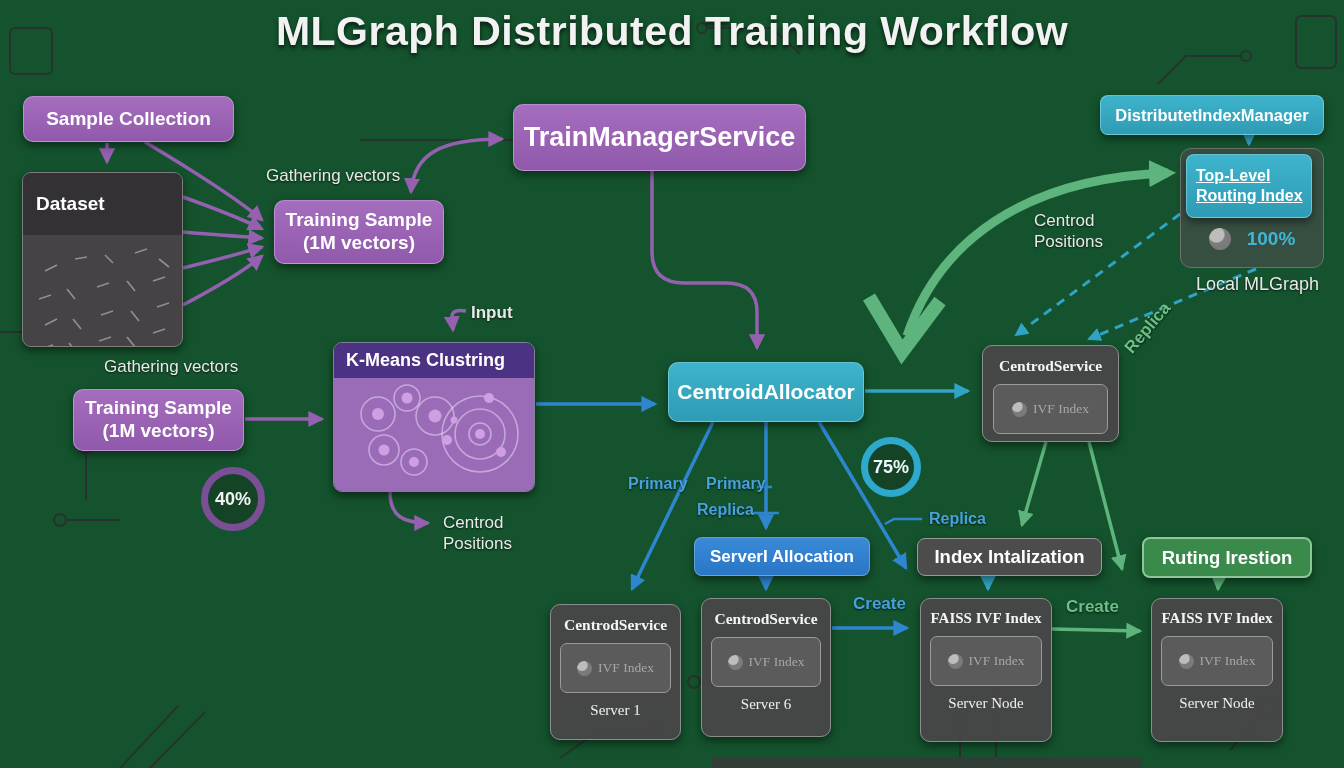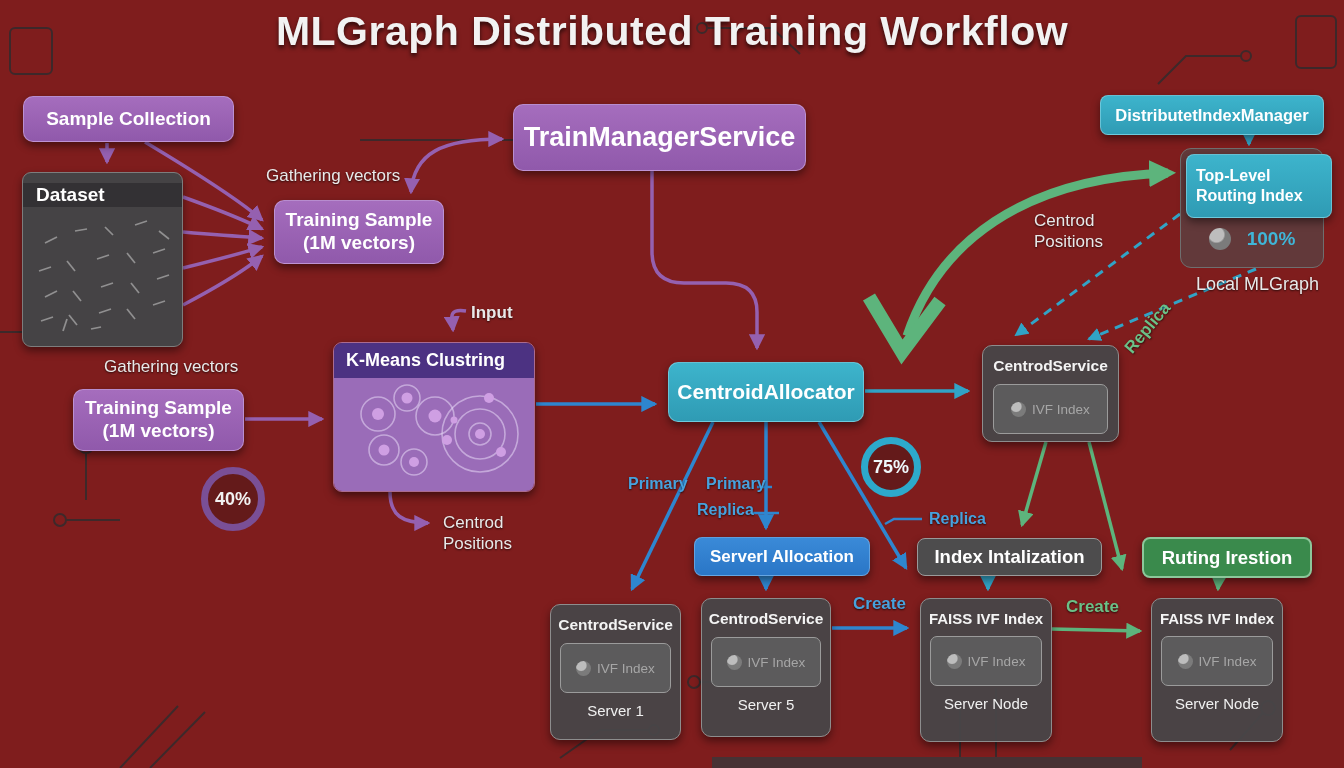--- a/index.html
+++ b/index.html
@@ -1,18 +1,18 @@
 <!DOCTYPE html>
 <html><head>
 <meta charset="utf-8">
 <style>
   html,body{margin:0;padding:0;background:#111011;}
   .stage{
     position:relative;width:1344px;height:768px;overflow:hidden;
-    background:#7f1d1d;
+    background:#14532d;
     font-family:"Liberation Sans",sans-serif;
     -webkit-font-smoothing:antialiased;
   }
   .title{
     position:absolute;left:0;top:8px;width:100%;text-align:center;
     font-size:41px;font-weight:bold;color:#f2f2f2;
     text-shadow:0 3px 4px rgba(0,0,0,.65);letter-spacing:.5px;
   }
   .wires{position:absolute;left:0;top:0;width:1344px;height:768px;}
   .lbl{position:absolute;color:#e9e9e9;font-size:17px;line-height:1.22;white-space:nowrap;
@@ -28,50 +28,50 @@
   .purple{background:linear-gradient(180deg,#a56dbd,#9059ab);border:1px solid rgba(205,168,224,.65);}
   .tealbox{background:linear-gradient(180deg,#3db4cc,#2f9bb4);border:1px solid rgba(150,220,235,.55);}
   .bluebox{background:linear-gradient(180deg,#3a8ad8,#2a76c6);border:1px solid rgba(130,185,235,.6);}
   .greenbox{background:#3a8a4c;border:2px solid #8cc79a;}
   .graybox{background:#4d4c4d;border:1px solid #9a9a9a;}
   .dataset{
     position:absolute;left:22px;top:172px;width:159px;height:173px;
     background:#454345;border:1px solid #7d7d7d;border-radius:9px;overflow:hidden;
     box-shadow:0 4px 8px rgba(0,0,0,.45);
   }
-  .dataset-header{background:#333134;color:#fff;font-weight:bold;font-size:19px;padding:1px 13px;margin-top:10px;}
+  .dataset-header{background:#333134;color:#fff;font-weight:bold;font-size:19px;padding:20px 13px;}
   .kmeans{
     position:absolute;left:333px;top:342px;width:200px;height:148px;border-radius:9px;overflow:hidden;
     border:1px solid rgba(200,160,220,.6);box-shadow:0 4px 8px rgba(0,0,0,.5);
   }
   .km-header{background:#4c3282;color:#fff;font-weight:bold;font-size:18px;padding:7px 12px;}
   .km-body{background:#9a6cb8;height:100%;}
   .svc{
     position:absolute;background:rgba(72,70,72,.95);border:1px solid #8d8d8d;border-radius:10px;
-    display:flex;flex-direction:column;align-items:center;box-shadow:0 4px 8px rgba(0,0,0,.45);
+    display:flex;flex-direction:column;align-items:center;box-shadow:0 4px 8px rgba(0,0,0,.45);font-family:Liberation Serif, serif;
   }
   .svc-title{color:#f4f4f4;font-weight:bold;font-size:15.5px;margin-top:11px;}
   .ivf{
     margin-top:9px;width:84%;height:48px;background:#5c5b5c;border:1px solid #9b9b9b;border-radius:7px;
     display:flex;align-items:center;justify-content:center;gap:6px;color:#a6a6a6;font-size:13.5px;
   }
   .svc-cap{color:#f0f0f0;font-size:15px;margin-top:9px;}
   .sphere{
     display:inline-block;width:15px;height:15px;border-radius:50%;
     background:radial-gradient(circle at 34% 30%,#bdbdbd 0 34%,#7b7b7b 42%);
   }
   .sphere.big{width:22px;height:22px;}
   .local-box{
     position:absolute;left:1180px;top:148px;width:142px;height:118px;
     background:rgba(78,76,78,.6);border:1px solid #6f6f6f;border-radius:11px;
   }
   .tlri{
-    position:absolute;left:5px;top:5px;width:146px;height:64px;border-radius:8px;
+    position:absolute;left:5px;top:5px;width:126px;height:64px;border-radius:8px;
     display:flex;flex-direction:column;justify-content:center;padding-left:9px;box-sizing:border-box;
-    font-size:16px;line-height:1.25;text-align:left;align-items:flex-start;
+    font-size:16px;line-height:1.25;text-align:left;align-items:flex-start;text-decoration:underline;
   }
   .progress-row{
     position:absolute;left:0;top:79px;width:100%;display:flex;align-items:center;justify-content:center;gap:16px;
   }
   .progress-row .pct{color:#3fb6d8;font-weight:bold;font-size:19px;}
   .ring{
     position:absolute;border-radius:50%;display:flex;align-items:center;justify-content:center;
     font-weight:bold;background:rgba(20,20,20,.25);
   }
   .two-line{display:flex;flex-direction:column;line-height:1.2;}
@@ -284,21 +284,21 @@
     </div>
     <div class="svc-cap">Server 1</div>
   </div>
 
   <div class="svc" style="left:701px;top:598px;width:128px;height:137px;">
     <div class="svc-title">CentrodService</div>
     <div class="ivf">
       <span class="sphere"></span>
       <span>IVF Index</span>
     </div>
-    <div class="svc-cap">Server 5</div>
+    <div class="svc-cap">Server 6</div>
   </div>
 
   <div class="svc" style="left:920px;top:598px;width:130px;height:142px;">
     <div class="svc-title" style="font-size:15px;">FAISS IVF Index</div>
     <div class="ivf">
       <span class="sphere"></span>
       <span>IVF Index</span>
     </div>
     <div class="svc-cap">Server Node</div>
   </div>

